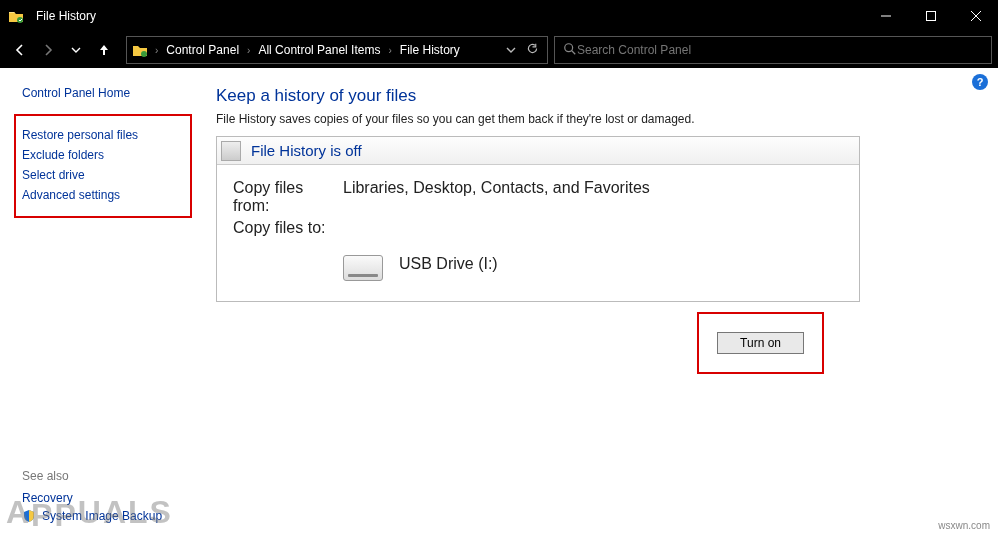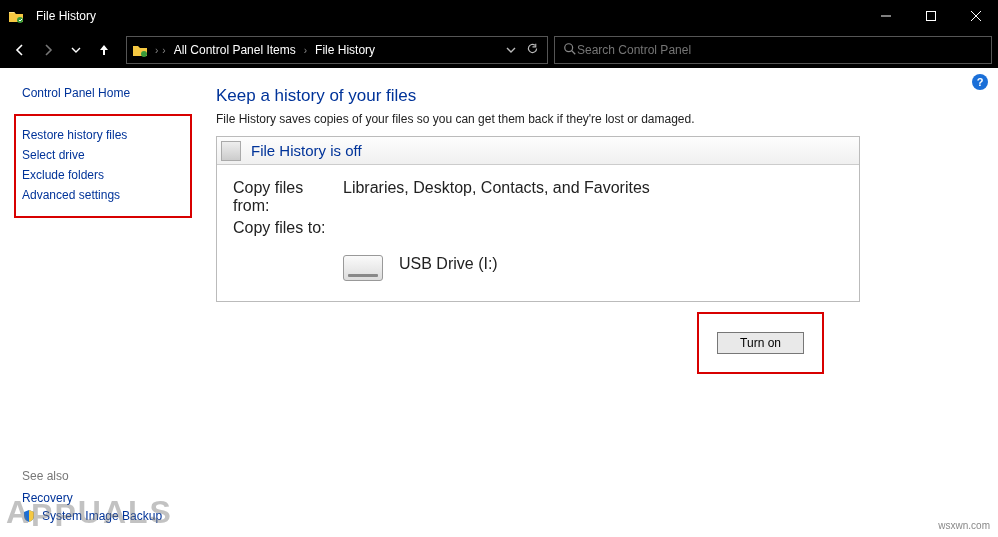--- a/index.html
+++ b/index.html
@@ -120,20 +120,23 @@
     </div>
 
   <div class="addressbar">
     <div class="addr-icon">
       <svg class="folder-icon" viewBox="0 0 16 14">
           <path fill="#f5c842" d="M1 3h5l2 2h7v8H1z"></path>
           <circle cx="12" cy="11" r="3" fill="#3a9b3a"></circle>
         </svg>
     </div>
     <span class="crumb-arrow">›</span>
+    <span class="crumb">
+        <span>Control Panel</span>
+      </span>
     <span class="crumb-arrow">›</span>
     <span class="crumb">
         <span>All Control Panel Items</span>
       </span>
     <span class="crumb-arrow">›</span>
     <span class="crumb">
         <span>File History</span>
       </span>
     <div class="addr-tools">
       <span><svg width="10" height="10" viewBox="0 0 10 10">
@@ -155,23 +158,23 @@
   </div>
 </div>
 
 <div class="content">
 
   <div class="help-icon">?</div>
 
   <div class="sidebar">
     <a class="side-home">Control Panel Home</a>
     <div class="side-box">
-      <a class="side-link">Restore history files</a>
+      <a class="side-link">Restore personal files</a>
+      <a class="side-link">Exclude folders</a>
       <a class="side-link">Select drive</a>
-      <a class="side-link">Exclude folders</a>
       <a class="side-link">Advanced settings</a>
     </div>
 
     <div class="see-also">See also</div>
     <div class="bottom-links">
       <a>
           <span>Recovery</span>
         </a>
       <a>
         <svg class="shield" viewBox="0 0 14 14">

